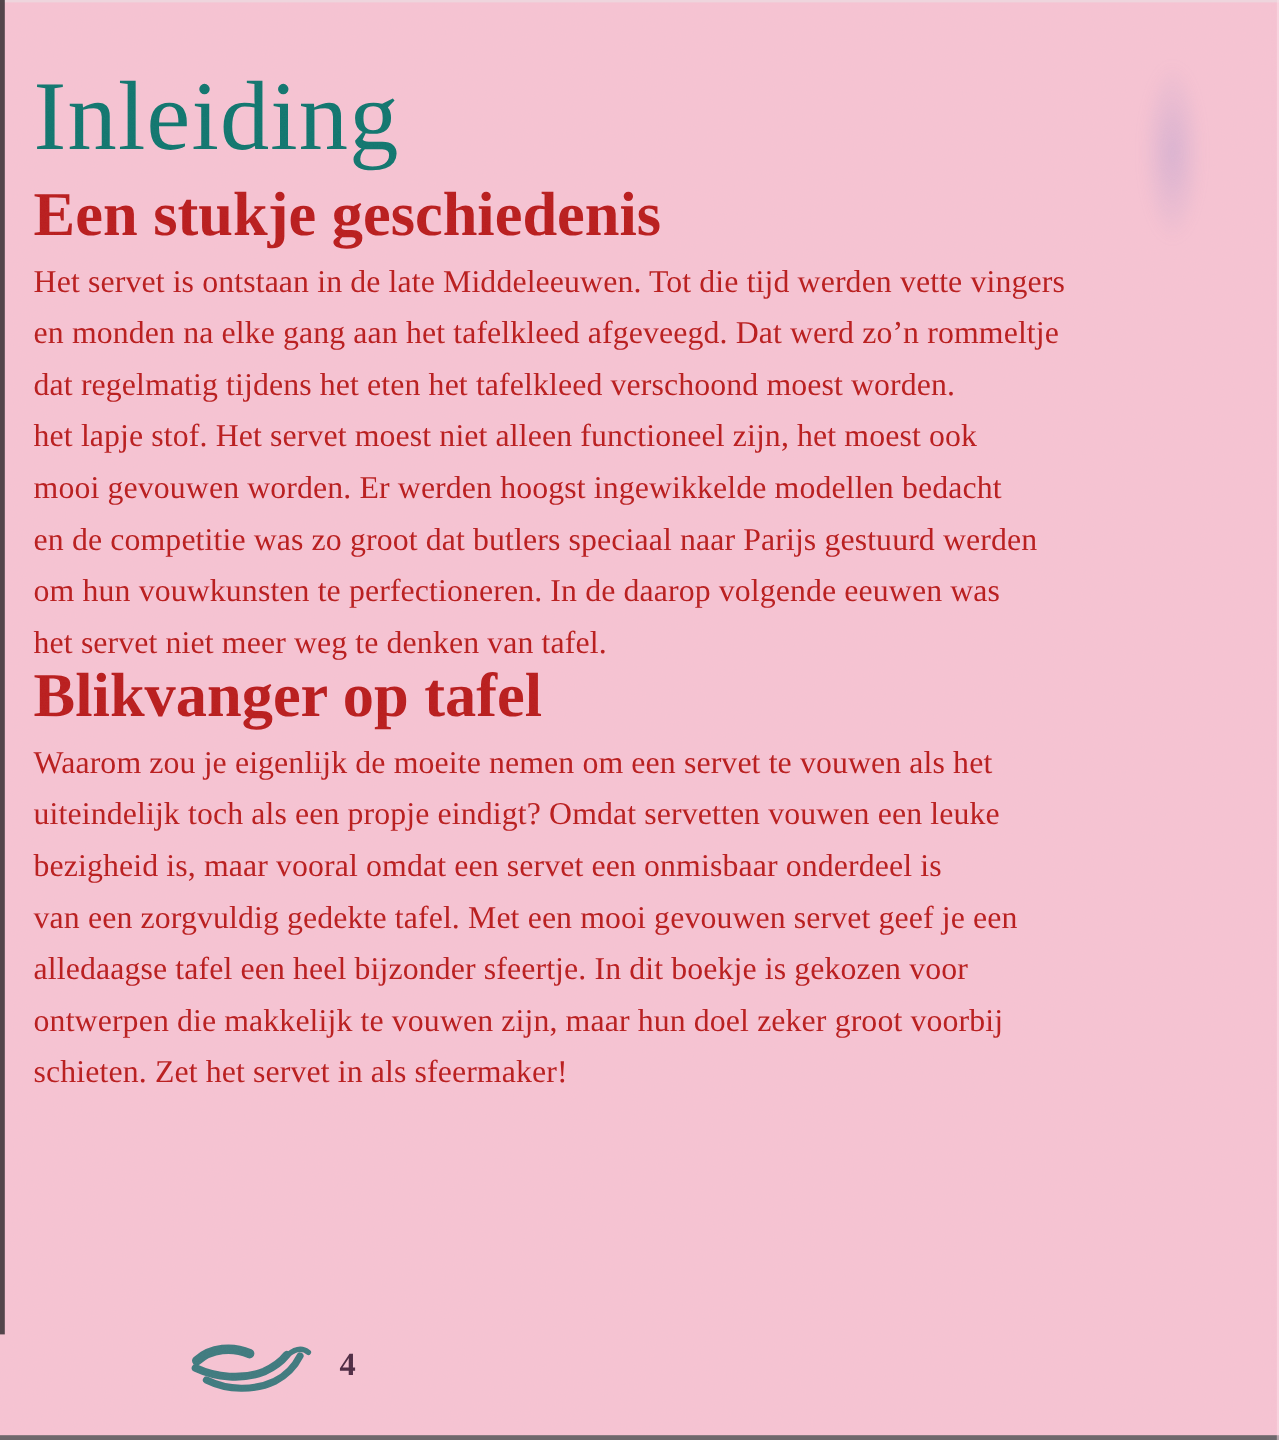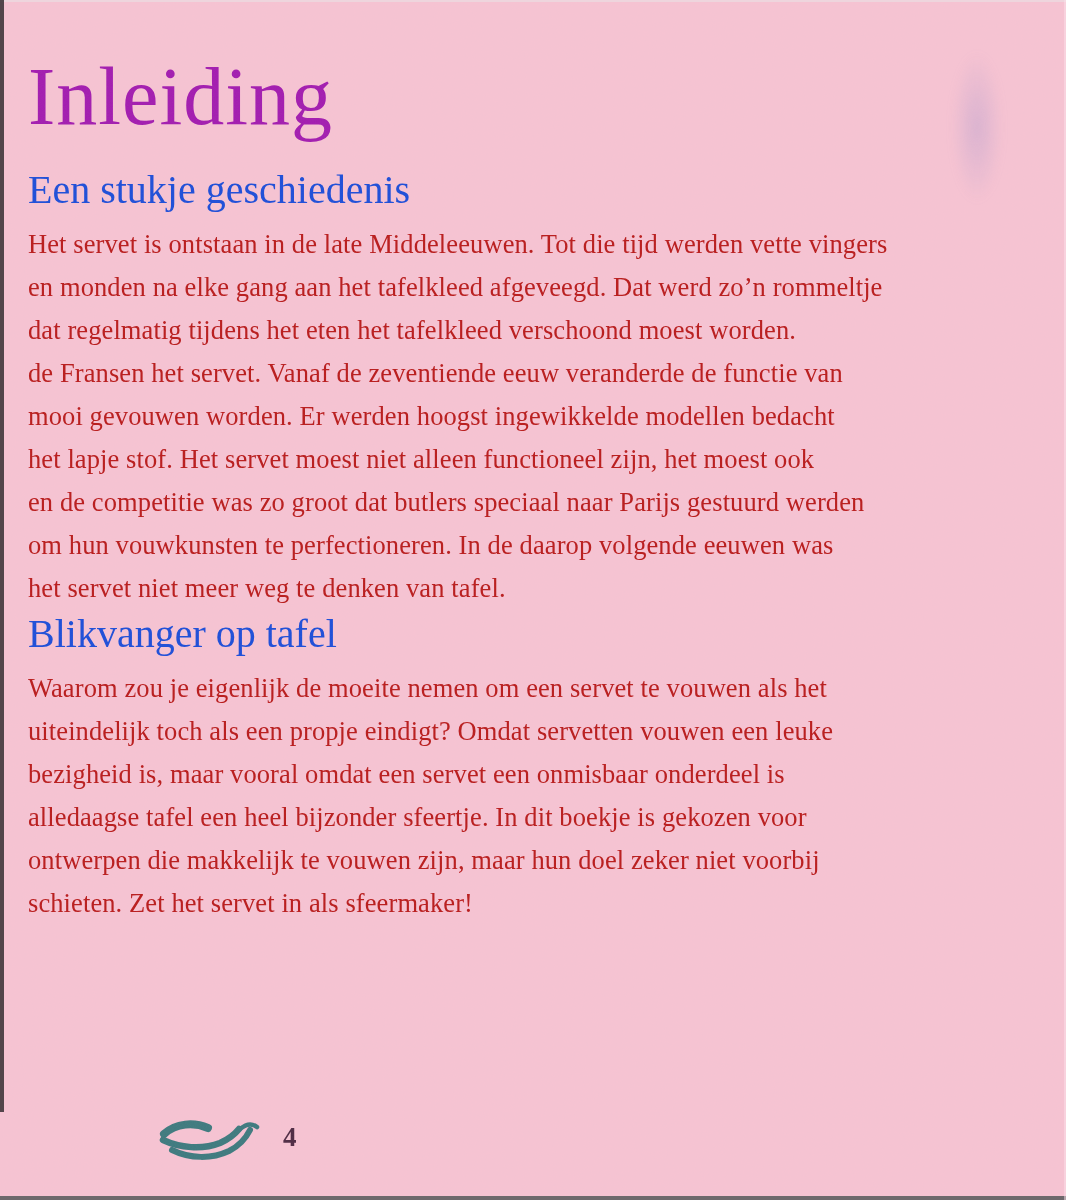--- a/index.html
+++ b/index.html
@@ -18,26 +18,26 @@
   .edge-right  { position:absolute; right:0; top:0; width:2px; height:100%; background:#fbe2ea; opacity:.5; }
   .smudge {
     position:absolute; left:952px; top:52px; width:50px; height:150px;
     background:radial-gradient(closest-side, rgba(150,140,205,.30), rgba(150,140,205,0));
     filter:blur(5px);
   }
   .texture { position:absolute; inset:0; opacity:.06; pointer-events:none; }
 
   .content { position:absolute; left:28px; top:52px; width:1012px; color:#613c50; }
   h1.title {
-    margin:0 0 24px 0; font-weight:normal;
-    font-size:82px; line-height:1.1; letter-spacing:1px; color:#a21caf;
+    margin:0 0 14px 0; font-weight:normal;
+    font-size:82px; line-height:1.1; letter-spacing:1px; color:#0f766e;
   }
   h2.section-heading {
-    margin:0 0 9px 0; font-weight:normal;
-    font-size:40px; line-height:48px; color:#1d4ed8;
+    margin:0 0 9px 0; font-weight:bold;
+    font-size:52px; line-height:48px; color:#b91c1c;
   }
   h2.second { }
   .para .line {
     font-size:26.5px; line-height:43px; letter-spacing:.1px;
     white-space:nowrap; color:#b91c1c;
   }
 
   .footer-logo { position:absolute; left:150px; top:1114px; width:116px; height:56px; }
   .page-number {
     position:absolute; left:283px; top:1122px;
@@ -52,35 +52,35 @@
   <div class="smudge"></div>
 
   <div class="content">
     <h1 class="title">Inleiding</h1>
 
     <h2 class="section-heading">Een stukje geschiedenis</h2>
     <div class="para">
         <div class="line">Het servet is ontstaan in de late Middeleeuwen. Tot die tijd werden vette vingers</div>
         <div class="line">en monden na elke gang aan het tafelkleed afgeveegd. Dat werd zo’n rommeltje</div>
         <div class="line">dat regelmatig tijdens het eten het tafelkleed verschoond moest worden.</div>
-        <div class="line">de Fransen het servet. Vanaf de zeventiende eeuw veranderde de functie van</div>
+        <div class="line">het lapje stof. Het servet moest niet alleen functioneel zijn, het moest ook</div>
         <div class="line">mooi gevouwen worden. Er werden hoogst ingewikkelde modellen bedacht</div>
-        <div class="line">het lapje stof. Het servet moest niet alleen functioneel zijn, het moest ook</div>
         <div class="line">en de competitie was zo groot dat butlers speciaal naar Parijs gestuurd werden</div>
         <div class="line">om hun vouwkunsten te perfectioneren. In de daarop volgende eeuwen was</div>
         <div class="line">het servet niet meer weg te denken van tafel.</div>
       </div>
 
     <h2 class="section-heading second">Blikvanger op tafel</h2>
     <div class="para">
         <div class="line">Waarom zou je eigenlijk de moeite nemen om een servet te vouwen als het</div>
         <div class="line">uiteindelijk toch als een propje eindigt? Omdat servetten vouwen een leuke</div>
         <div class="line">bezigheid is, maar vooral omdat een servet een onmisbaar onderdeel is</div>
+        <div class="line">van een zorgvuldig gedekte tafel. Met een mooi gevouwen servet geef je een</div>
         <div class="line">alledaagse tafel een heel bijzonder sfeertje. In dit boekje is gekozen voor</div>
-        <div class="line">ontwerpen die makkelijk te vouwen zijn, maar hun doel zeker niet voorbij</div>
+        <div class="line">ontwerpen die makkelijk te vouwen zijn, maar hun doel zeker groot voorbij</div>
         <div class="line">schieten. Zet het servet in als sfeermaker!</div>
       </div>
   </div>
 
   <svg class="footer-logo" viewBox="0 0 116 56" fill="none" xmlns="http://www.w3.org/2000/svg">
     <path d="M14 20 C 26 9, 44 8, 58 14" stroke="#3e7a7e" stroke-width="8" stroke-linecap="round"></path>
     <path d="M13 26 C 30 34, 52 36, 70 29 C 79 25, 85 20, 89 15" stroke="#3e7a7e" stroke-width="6.5" stroke-linecap="round"></path>
     <path d="M22 36 C 40 45, 62 45, 79 37 C 89 32, 96 24, 100 16" stroke="#3e7a7e" stroke-width="6" stroke-linecap="round"></path>
     <path d="M90 15 C 96 10, 102 9, 107 13" stroke="#3e7a7e" stroke-width="4.5" stroke-linecap="round"></path>
   </svg>

